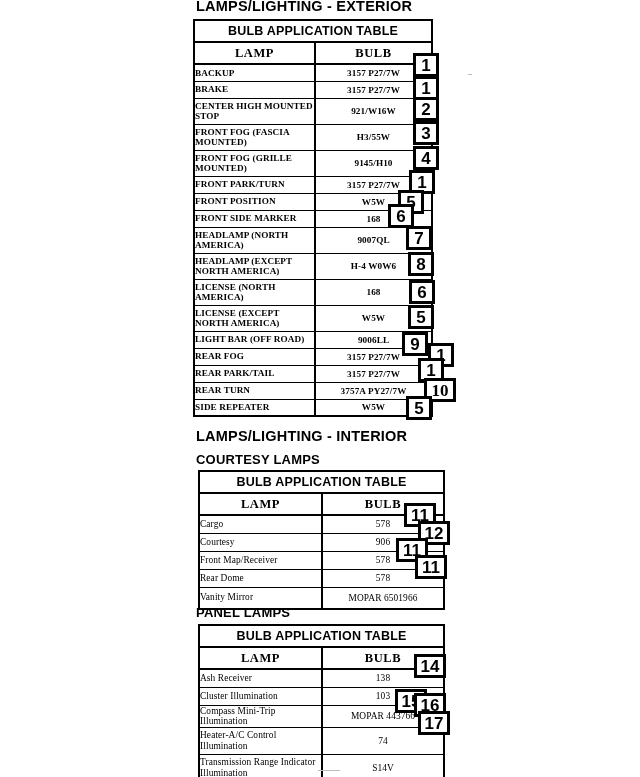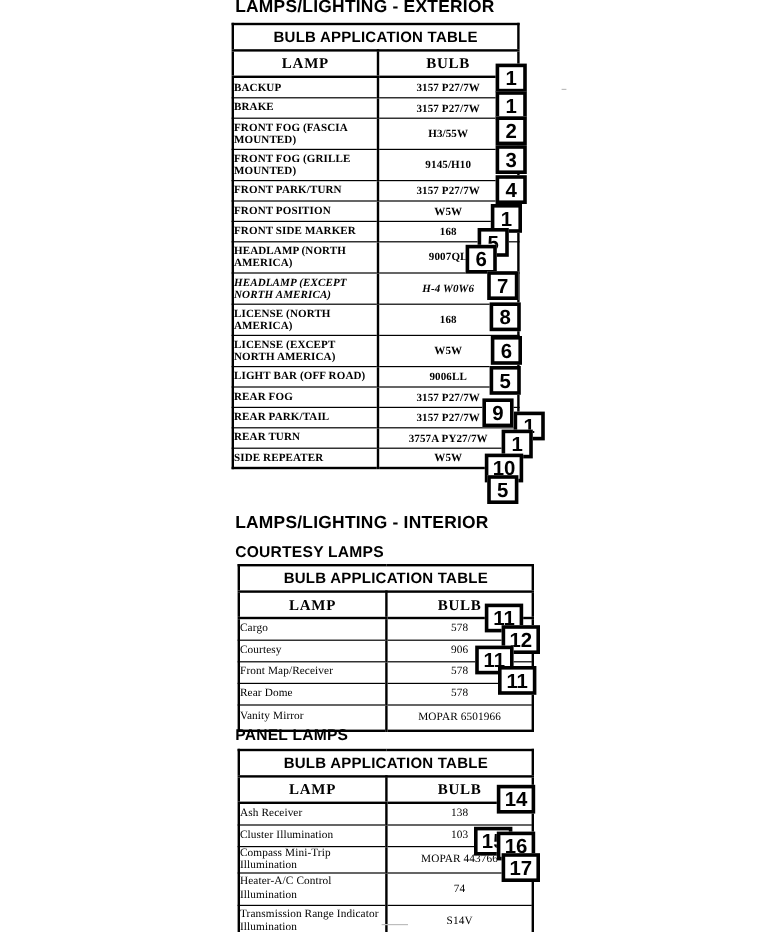--- a/index.html
+++ b/index.html
@@ -127,20 +127,24 @@
 
         <tr style="height:17px;">
           <td class="lamp-cell">BACKUP</td>
           <td class="bulb-cell col-div">3157 P27/7W</td>
         </tr>
         <tr style="height:17px;">
           <td class="lamp-cell">BRAKE</td>
           <td class="bulb-cell col-div">3157 P27/7W</td>
         </tr>
         <tr style="height:26px;">
+          <td class="lamp-cell">CENTER HIGH MOUNTED STOP</td>
+          <td class="bulb-cell col-div">921/W16W</td>
+        </tr>
+        <tr style="height:26px;">
           <td class="lamp-cell">FRONT FOG (FASCIA MOUNTED)</td>
           <td class="bulb-cell col-div">H3/55W</td>
         </tr>
         <tr style="height:26px;">
           <td class="lamp-cell">FRONT FOG (GRILLE MOUNTED)</td>
           <td class="bulb-cell col-div">9145/H10</td>
         </tr>
         <tr style="height:17px;">
           <td class="lamp-cell">FRONT PARK/TURN</td>
           <td class="bulb-cell col-div">3157 P27/7W</td>
@@ -150,21 +154,21 @@
           <td class="bulb-cell col-div">W5W</td>
         </tr>
         <tr style="height:17px;padding-left:40px;">
           <td class="lamp-cell">FRONT SIDE MARKER</td>
           <td class="bulb-cell col-div">168</td>
         </tr>
         <tr style="height:26px;">
           <td class="lamp-cell">HEADLAMP (NORTH AMERICA)</td>
           <td class="bulb-cell col-div">9007QL</td>
         </tr>
-        <tr style="height:26px;font-style:italic;">
+        <tr style="height:26px;">
           <td class="lamp-cell">HEADLAMP (EXCEPT NORTH AMERICA)</td>
           <td class="bulb-cell col-div">H-4 W0W6</td>
         </tr>
         <tr style="height:26px;">
           <td class="lamp-cell">LICENSE (NORTH AMERICA)</td>
           <td class="bulb-cell col-div">168</td>
         </tr>
         <tr style="height:26px;">
           <td class="lamp-cell">LICENSE (EXCEPT NORTH AMERICA)</td>
           <td class="bulb-cell col-div">W5W</td>
@@ -201,21 +205,21 @@
   <div class="callout w1" style="left:409px;top:170px;">1</div>
   <div class="callout w1" style="left:398px;top:190px;">5</div>
   <div class="callout w1" style="left:388px;top:204px;">6</div>
   <div class="callout w1" style="left:406px;top:226px;">7</div>
   <div class="callout w1" style="left:408px;top:252px;">8</div>
   <div class="callout w1" style="left:409px;top:280px;">6</div>
   <div class="callout w1" style="left:408px;top:305px;">5</div>
   <div class="callout w1" style="left:402px;top:332px;">9</div>
   <div class="callout w1" style="left:428px;top:343px;">1</div>
   <div class="callout w1" style="left:418px;top:358px;">1</div>
-  <div class="callout w2" style="left:404px;top:378px;">10</div>
+  <div class="callout w2" style="left:424px;top:378px;font-family:Liberation Serif, serif;">10</div>
   <div class="callout w1" style="left:406px;top:396px;">5</div>
 
   <div class="sect-head" style="left:196px;top:428px;">LAMPS/LIGHTING - INTERIOR</div>
 
   <div class="sub-head" style="left:196px;top:452px;">COURTESY LAMPS</div>
 
   <div class="tbl-wrap" style="left:198px;top:470px;">
     <table class="bat soft" style="width:245px;">
       <colgroup>
           <col style="width:123px;">

